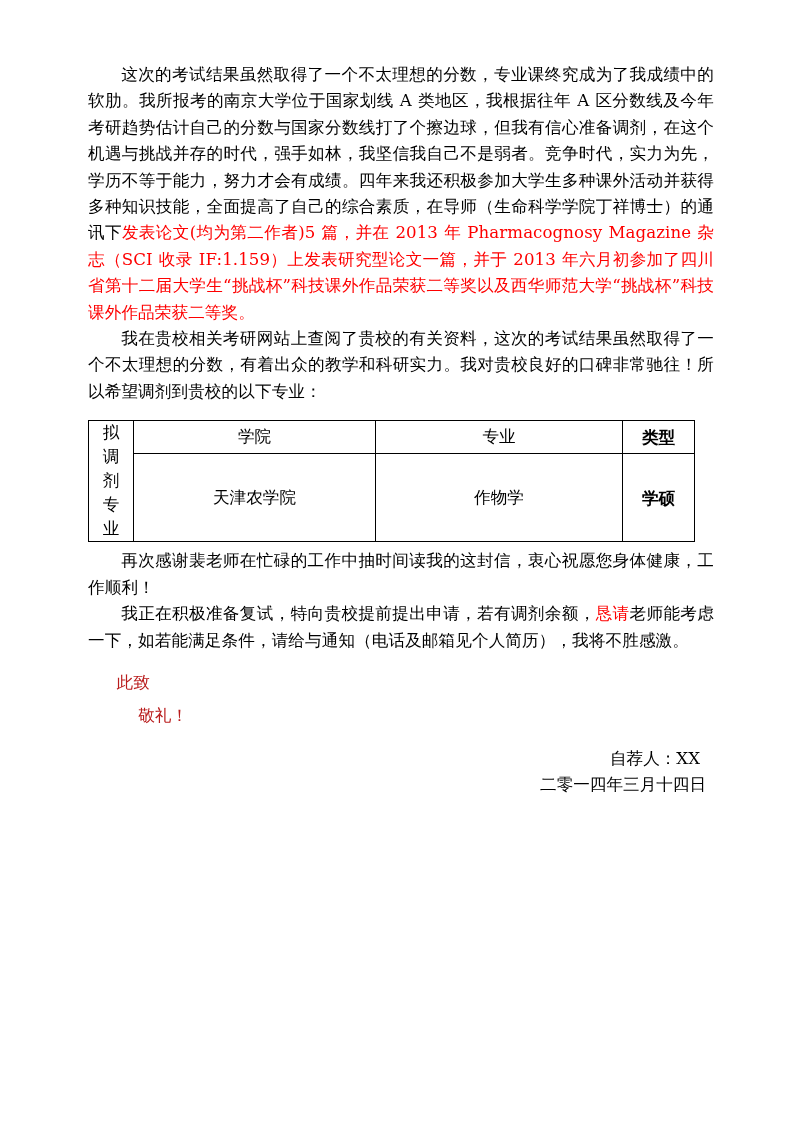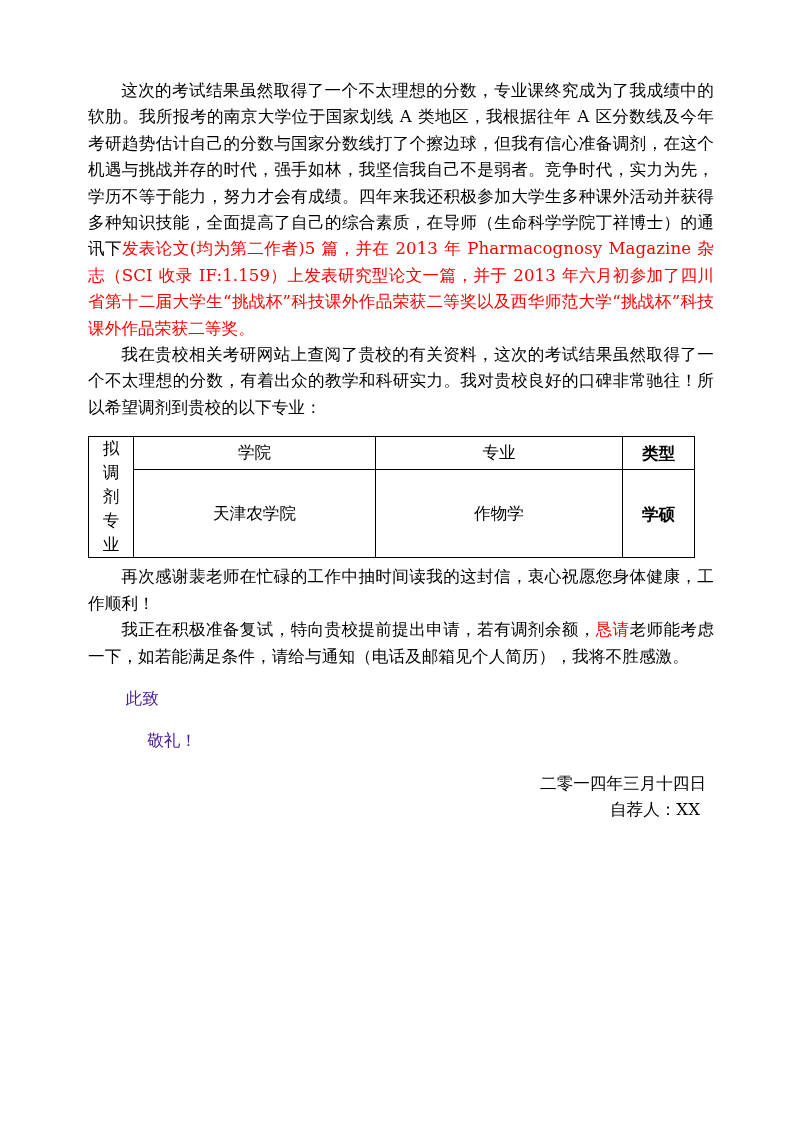--- a/index.html
+++ b/index.html
@@ -17,21 +17,21 @@
   .page {
     position: relative;
     width: 800px;
     height: 1131px;
     background: #ffffff;
     box-sizing: border-box;
   }
   .content {
     position: absolute;
     left: 88px;
-    top: 78px;
+    top: 62px;
     width: 626px;
   }
 
   p.para {
     margin: 0;
     font-size: 16.6px;
     line-height: 26.4px;
     text-align: justify;
     text-justify: inter-ideograph;
     text-indent: 2em;
@@ -74,24 +74,24 @@
   td.col-college { width: 241px; font-family: Liberation Serif, serif; }
   td.col-major   { width: 246px; }
   td.col-type    { width: 71px; font-weight: bold; }
 
   tr.head-row td { height: 30px; }
   tr.body-row td { height: 82px; }
 
   
   .closing { margin-top: 16px; }
   .salute {
-    margin: 16px;
+    margin: 7px;
     font-size: 16.6px;
     line-height: 26.4px;
-    color: #4c1d95;
+    color: #b91c1c;
     font-family: Liberation Serif, serif;
   }
   .salute.l1 { text-indent: 1.3em; }
   .salute.l2 { text-indent: 2.6em; }
 
   .sign-block {
     margin-top: 16px;
     text-align: right;
     padding-right: 8px;
   }
@@ -141,18 +141,18 @@
     <p class="para">再次感谢裴老师在忙碌的工作中抽时间读我的这封信，衷心祝愿您身体健康，工作顺利！</p>
 
     <p class="para"><span>我正在积极准备复试，特向贵校提前提出申请，若有调剂余额，</span><span class="red">恳请</span><span>老师能考虑一下，如若能满足条件，请给与通知（电话及邮箱见个人简历），我将不胜感激。</span></p>
 
     <div class="closing">
       <p class="salute l1">此致</p>
       <p class="salute l2">敬礼！</p>
     </div>
 
     <div class="sign-block">
+      <div class="sign-line sign-name">自荐人：XX</div>
       <div class="sign-line">二零一四年三月十四日</div>
-      <div class="sign-line sign-name">自荐人：XX</div>
     </div>
 
   </div>
 </div>
 
 </body></html>

